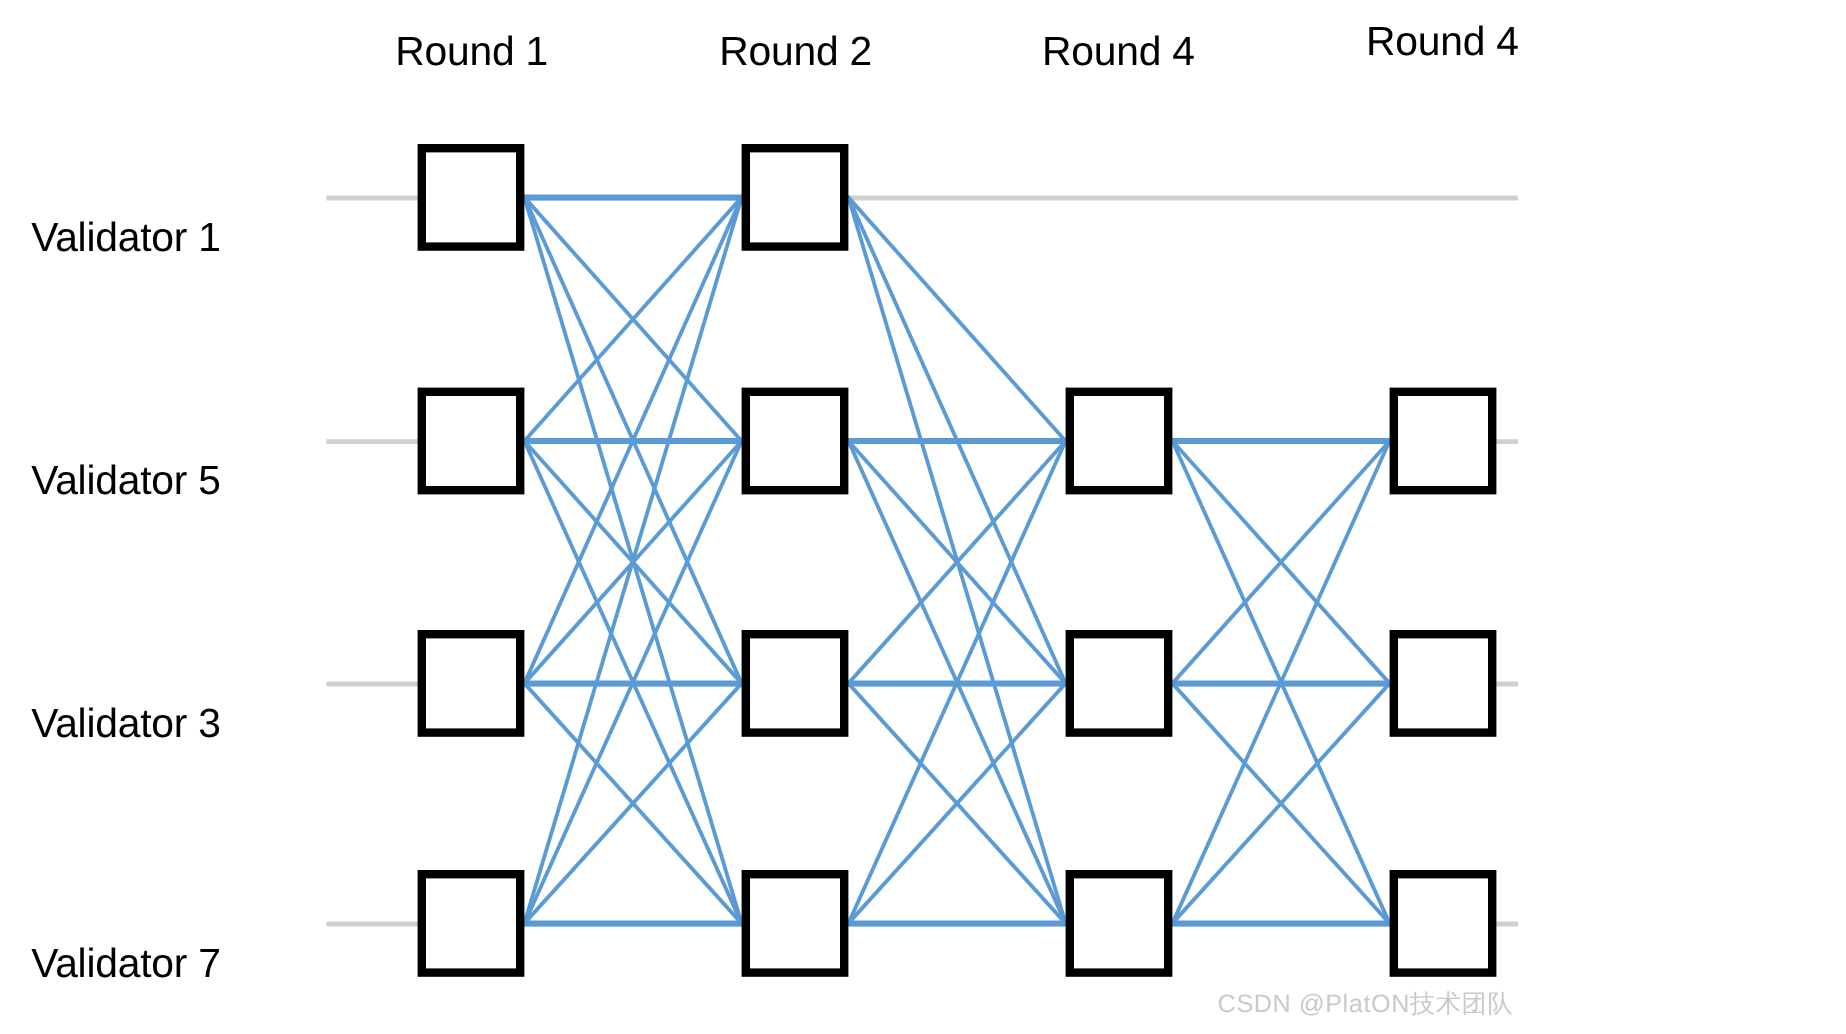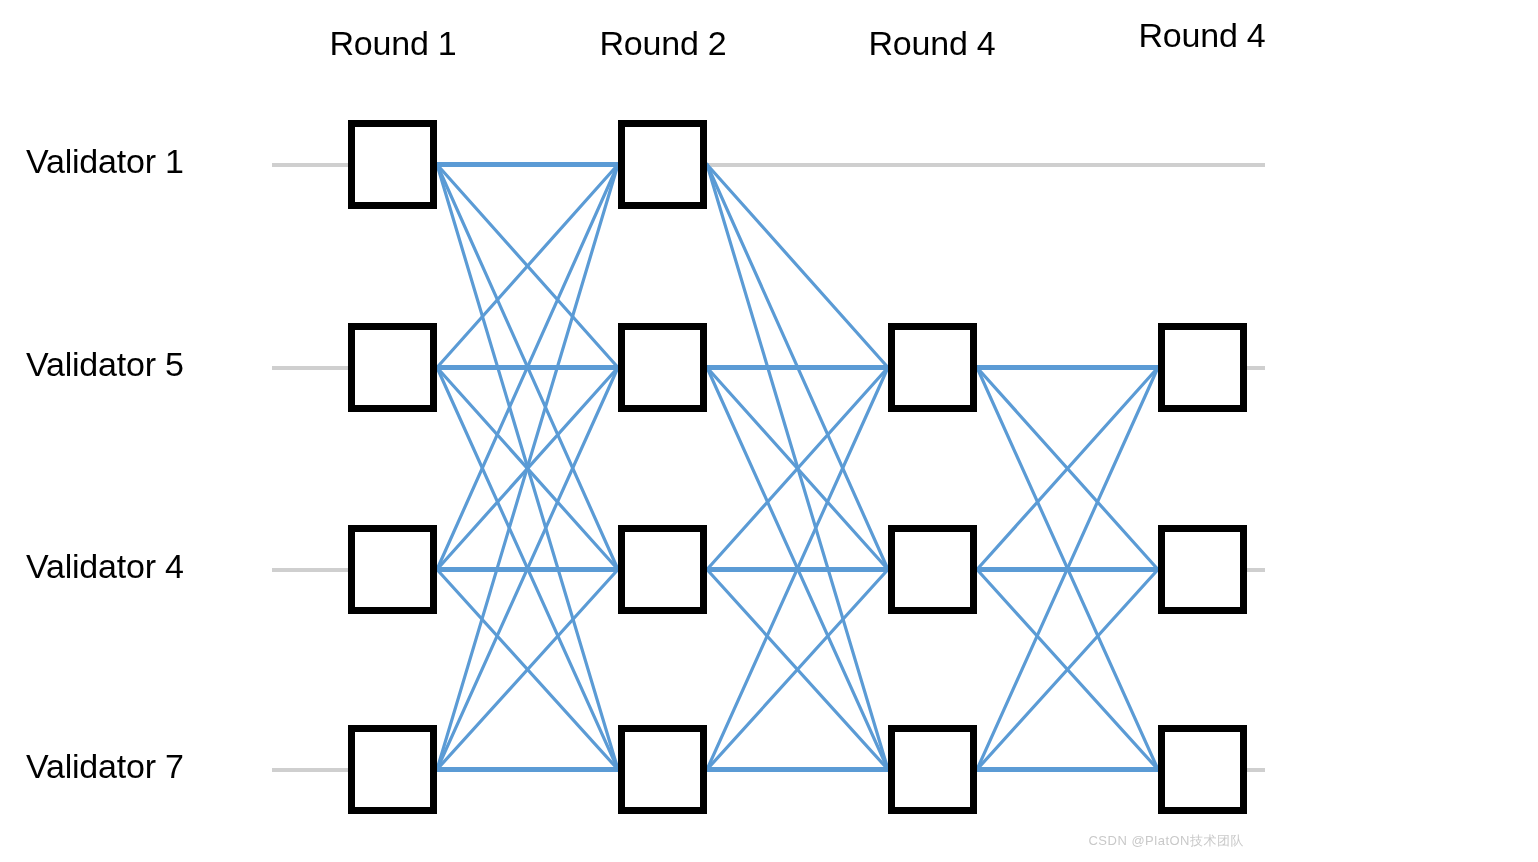--- a/index.html
+++ b/index.html
@@ -32,26 +32,27 @@
     text-align: center;
     letter-spacing: -0.2px;
   }
   .validator-label {
     position: absolute;
     font-size: 34px;
     color: #000000;
     white-space: nowrap;
     text-align: left;
     letter-spacing: -0.2px;
+    margin-top: 37px;
   }
   .watermark {
     position: absolute;
-    right: 21px;
+    right: 4px;
     bottom: 12px;
-    font-size: 13px;
+    font-size: 21px;
     color: #c9c9c9;
     white-space: nowrap;
     letter-spacing: 0.5px;
   }
 </style>
 </head>
 <body>
 
 <div id="stage">
 
@@ -121,19 +122,19 @@
 
   <div id="round-headers">
       <div class="round-header" style="left: 283px; top: 24px; width: 220px;">Round 1</div>
       <div class="round-header" style="left: 553px; top: 24px; width: 220px;">Round 2</div>
       <div class="round-header" style="left: 822px; top: 24px; width: 220px;">Round 4</div>
       <div class="round-header" style="left: 1092px; top: 16px; width: 220px;">Round 4</div>
     </div>
   <div id="validator-labels">
       <div class="validator-label" style="left: 26px; top: 142px;">Validator 1</div>
       <div class="validator-label" style="left: 26px; top: 345px;">Validator 5</div>
-      <div class="validator-label" style="left: 26px; top: 547px;">Validator 4</div>
+      <div class="validator-label" style="left: 26px; top: 547px;">Validator 3</div>
       <div class="validator-label" style="left: 26px; top: 747px;">Validator 7</div>
     </div>
 
   <div class="watermark">CSDN @PlatON技术团队</div>
 
 </div>
 
 </body></html>

